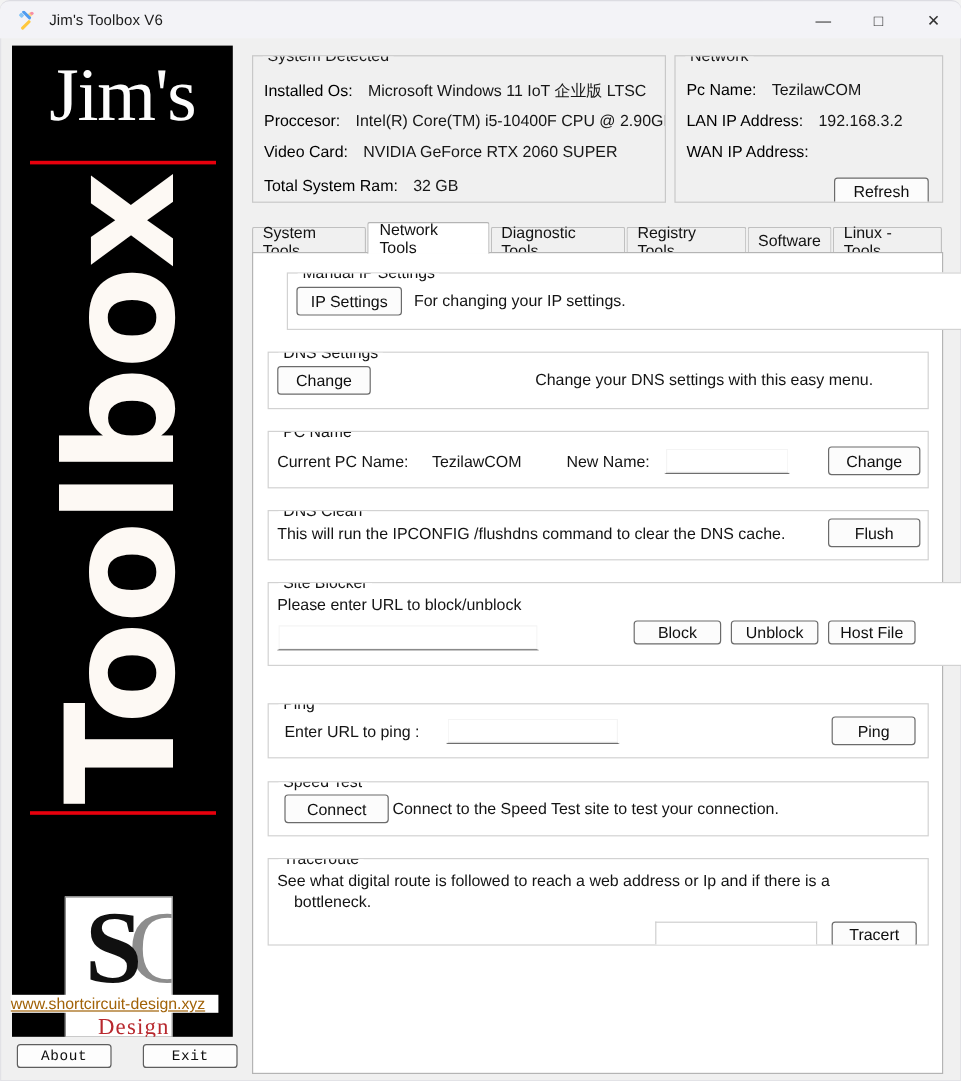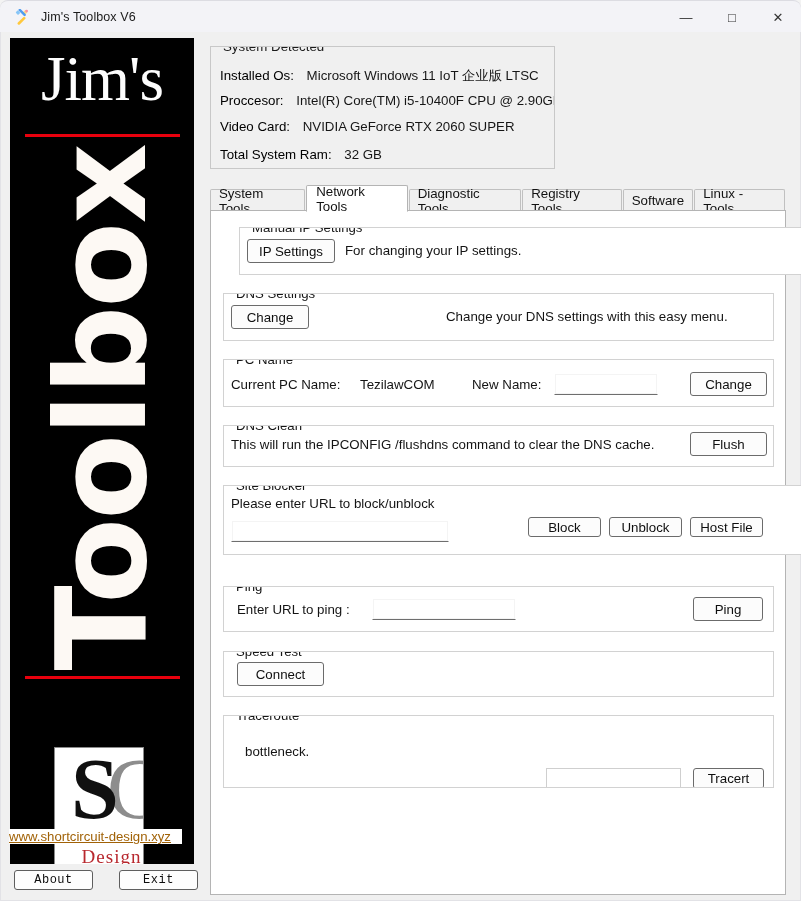--- a/index.html
+++ b/index.html
@@ -305,20 +305,36 @@
         <div class="row" style="left:9px; top:72px;">
           <span class="lbl">Video Card:</span>
           <span class="val" style="margin-left:9px;">NVIDIA GeForce RTX 2060 SUPER</span>
         </div>
         <div class="row" style="left:9px; top:100px;">
           <span class="lbl">Total System Ram:</span>
           <span class="val" style="margin-left:9px;">32 GB</span>
         </div>
       </div>
 
+      <div class="gbox clip" id="gbox-network">
+        <div class="legend">Network</div>
+        <div class="row" style="left:9px; top:20px;">
+          <span class="lbl">Pc Name:</span>
+          <span class="val" style="margin-left:9px;">TezilawCOM</span>
+        </div>
+        <div class="row" style="left:9px; top:46px;">
+          <span class="lbl">LAN IP Address:</span>
+          <span class="val" style="margin-left:9px;">192.168.3.2</span>
+        </div>
+        <div class="row" style="left:9px; top:72px;">
+          <span class="lbl">WAN IP Address:</span>
+          <span class="val" style="margin-left:9px;"></span>
+        </div>
+        <div class="wbtn-std" style="left:132px; top:101px; width:79px; height:23px;">Refresh</div>
+      </div>
 
       <div id="tabstrip">
         <div class="tab">System Tools</div>
         <div class="tab active">Network Tools</div>
         <div class="tab">Diagnostic Tools</div>
         <div class="tab">Registry Tools</div>
         <div class="tab">Software</div>
         <div class="tab">Linux - Tools</div>
       </div>
 
@@ -363,24 +379,26 @@
         <div class="sec clip" style="left:12px; top:375px; width:551px; height:46px;">
           <div class="legend">Ping</div>
           <div class="sectext" style="left:13px; top:15px;">Enter URL to ping :</div>
           <input class="tfield" style="left: 148px; top: 11px; width: 144px; height: 22px; font-size: 13px; padding: 0px 3px; outline: none;" value="" placeholder="">
           <div class="wbtn-std" style="left:469px; top:10px; width:70px; height:24px;">Ping</div>
         </div>
 
         <div class="sec clip" style="left:12px; top:440px; width:551px; height:46px;">
           <div class="legend">Speed Test</div>
           <div class="wbtn-std" style="left:13px; top:10px; width:87px; height:24px;">Connect</div>
+          <div class="sectext" style="left:103px; top:14px;">Connect to the Speed Test site to test your connection.</div>
         </div>
 
         <div class="sec clip" style="left:12px; top:504px; width:551px; height:73px;">
           <div class="legend">Traceroute</div>
+          <div class="sectext" style="left:7px; top:10px;">See what digital route is followed to reach a web address or Ip and if there is a</div>
           <div class="sectext" style="left:21px; top:28px;">bottleneck.</div>
           <input class="tfield2" style="left: 322px; top: 52px; width: 135px; height: 22px; font-size: 13px; padding: 0px 3px; outline: none;" value="" placeholder="">
           <div class="wbtn-std" style="left:469px; top:52px; width:71px; height:21px;">Tracert</div>
         </div>
 
       </div>
     </div>
   </div>
 </div>
 

